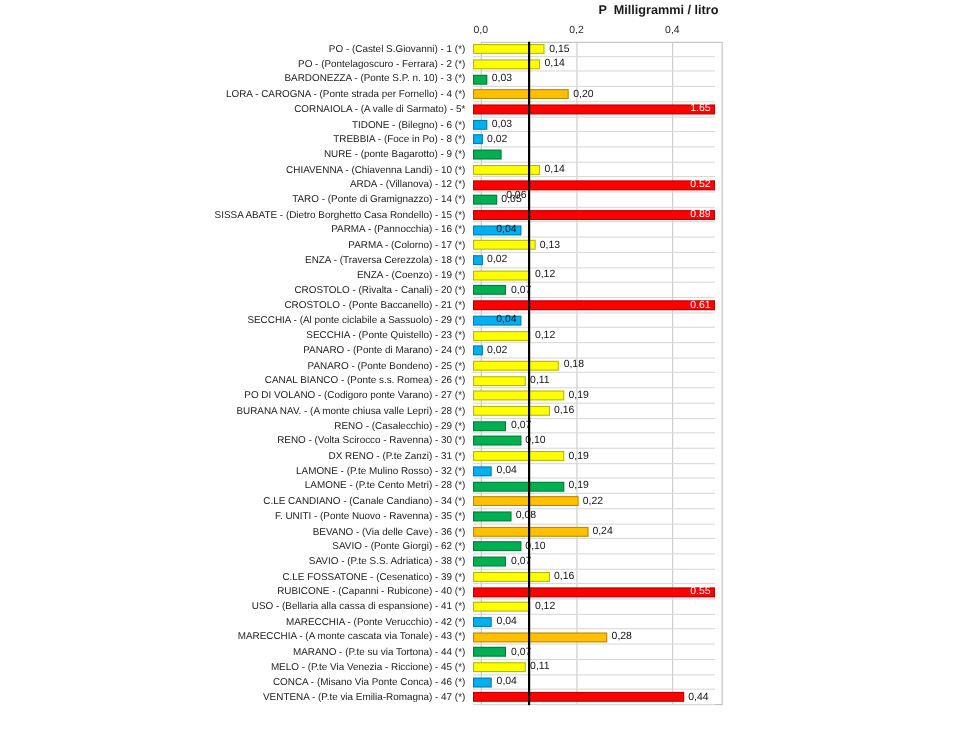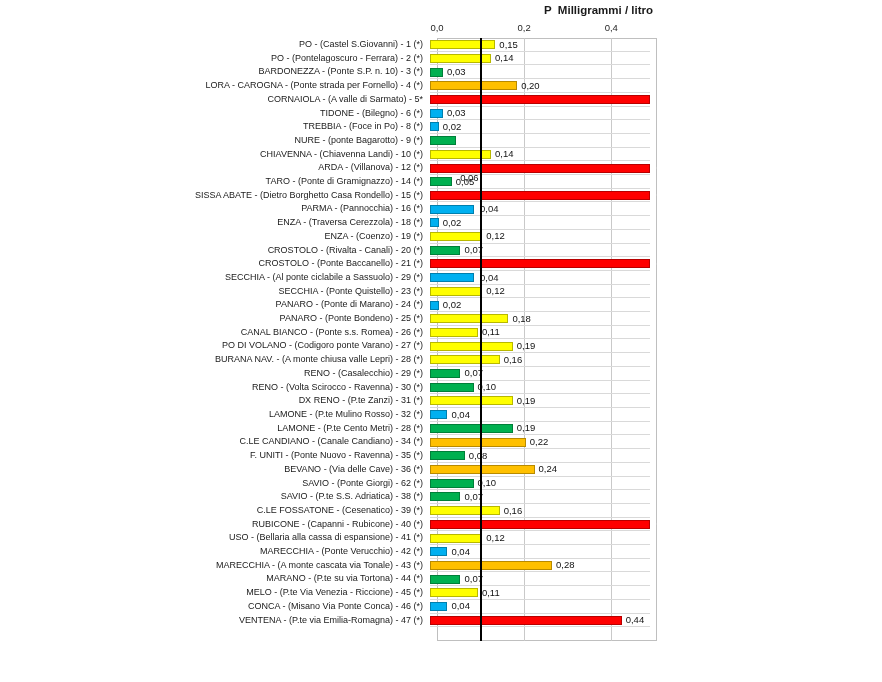--- a/index.html
+++ b/index.html
@@ -25,21 +25,21 @@
     font-size:9px;line-height:13.7px;white-space:nowrap;overflow:hidden;color:#1a1a1a;
   }
   .row-plot{position:relative;width:220px;height:100%;border-bottom:1px solid #d9d9d9;box-sizing:border-box;}
   .bar{
     position:absolute;left:0;top:2.2px;height:9px;box-sizing:border-box;
     border:1px solid rgba(0,0,0,0.28);z-index:2;
   }
   .val{
     position:absolute;top:1.6px;font-size:9.5px;line-height:10px;white-space:nowrap;color:#111;z-index:4;
   }
-  .val.inside{box-sizing:border-box;text-align:right;padding-right:4px;margin-left:29px;}
+  .val.inside{box-sizing:border-box;text-align:right;padding-right:4px;}
 </style>
 </head>
 <body>
 
 <div class="canvas">
   <div class="chart-title">P  Milligrammi / litro</div>
 
   <div class="axis-top">
       <span class="tick" style="left: 0%;">0,0</span>
       <span class="tick" style="left: 39.604%;">0,2</span>
@@ -140,20 +140,27 @@
         </div>
       </div>
       <div class="row">
         <div class="row-label">PARMA - (Pannocchia) - 16 (*)</div>
         <div class="row-plot">
           <div class="bar" style="width: 19.802%; background: rgb(0, 176, 240);"></div>
           <span class="val inside" style="left: 0px; width: 19.802%; color: rgb(26, 26, 26);">0,04</span>
         </div>
       </div>
       <div class="row">
+        <div class="row-label">PARMA - (Colorno) - 17 (*)</div>
+        <div class="row-plot">
+          <div class="bar" style="width: 25.7426%; background: rgb(255, 255, 0);"></div>
+          <span class="val" style="left: calc(25.7426% + 4px);">0,13</span>
+        </div>
+      </div>
+      <div class="row">
         <div class="row-label">ENZA - (Traversa Cerezzola) - 18 (*)</div>
         <div class="row-plot">
           <div class="bar" style="width: 3.9604%; background: rgb(0, 176, 240);"></div>
           <span class="val" style="left: calc(3.9604% + 4px);">0,02</span>
         </div>
       </div>
       <div class="row">
         <div class="row-label">ENZA - (Coenzo) - 19 (*)</div>
         <div class="row-plot">
           <div class="bar" style="width: 23.7624%; background: rgb(255, 255, 0);"></div>

